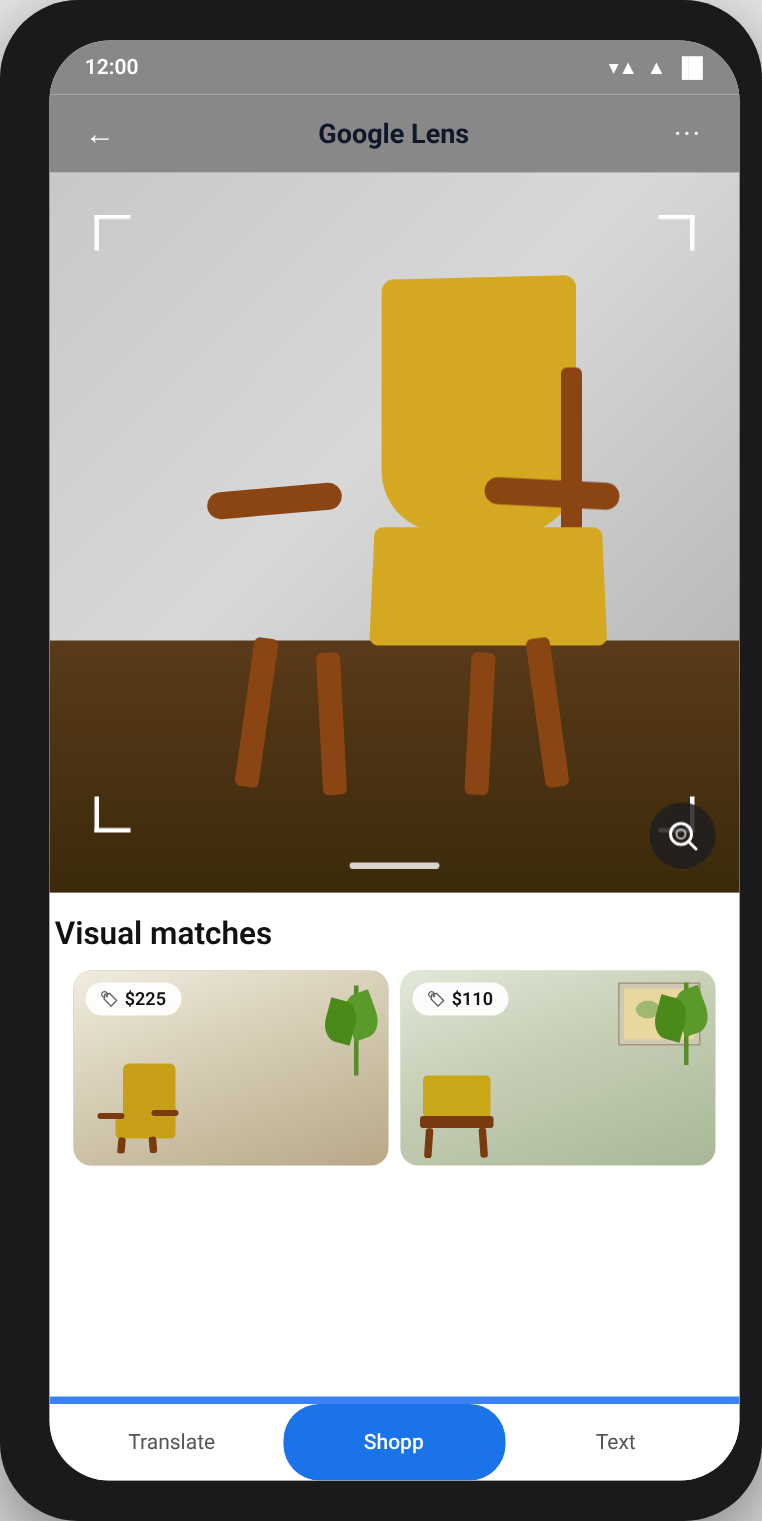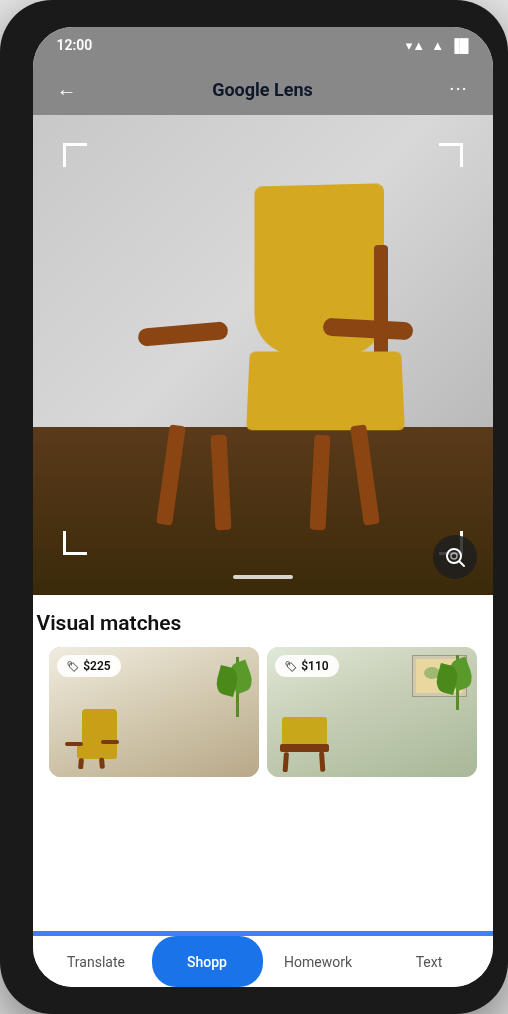--- a/index.html
+++ b/index.html
@@ -559,22 +559,19 @@
       </div>
     </div>
 
     <div class="bottom-nav">
       <div class="nav-tab">
         <span>Translate</span>
       </div>
       <div class="nav-tab active">
         <span>Shopp</span>
       </div>
-      <div class="nav-tab">
-        <span>Homework</span>
-      </div>
       <div class="nav-tab nav-tab-last">
         <span>Text</span>
       </div>
     </div>
 
   </div>
 </div>
 
 </body></html>

